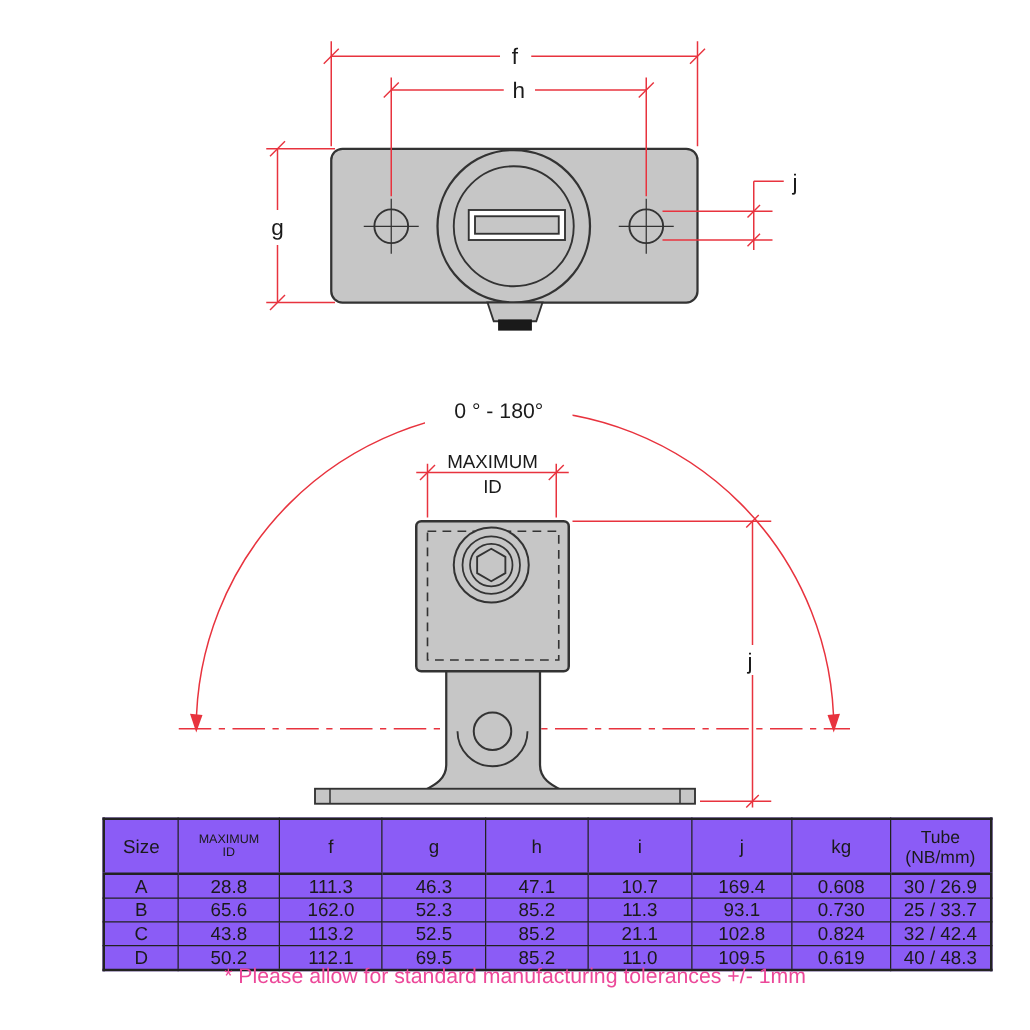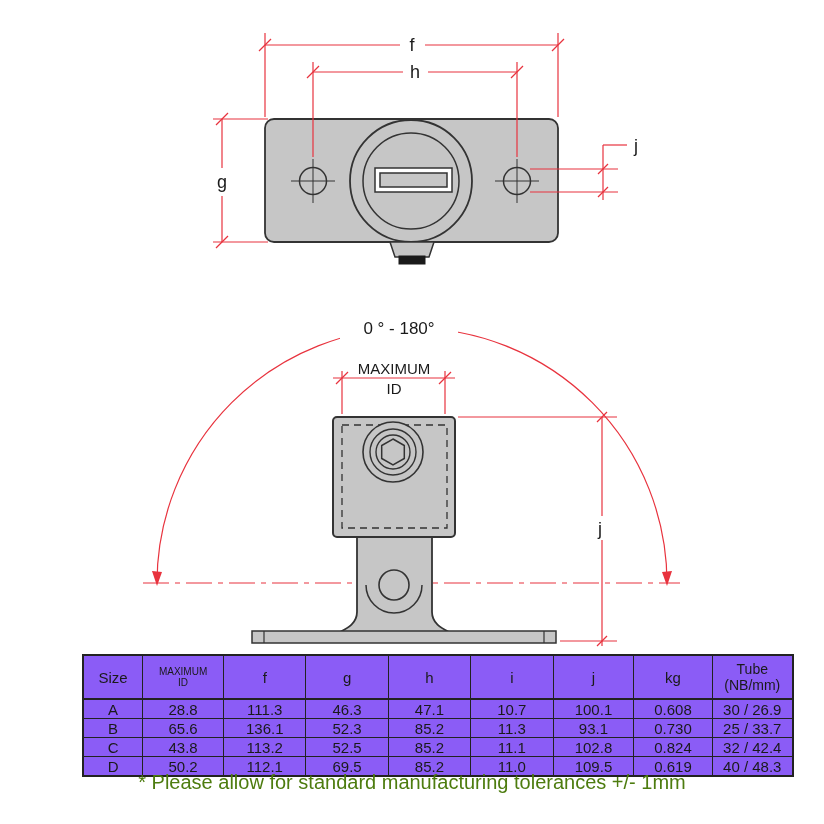--- a/index.html
+++ b/index.html
@@ -19,21 +19,21 @@
     border:1px solid #222222;text-align:center;vertical-align:middle;
     font-weight:normal;padding:0;font-size:15px;color:#1a1a1a;overflow:hidden;
   }
   table.spec{border:2px solid #222222;}
   table.spec tr.hdr th{height:42px;border-bottom:2px solid #222222;}
   table.spec tr.datarow td{height:18px;}
   .hdr-small{font-size:10px;line-height:11px;}
   .hdr-two{font-size:14px;line-height:16px;}
   #footnote{
     position:absolute;left:82px;top:771px;width:660px;text-align:center;
-    color:#4d7c0f;font-size:20px;
+    color:#ec4899;font-size:17px;
   }
 </style>
 </head>
 <body>
 
 <div id="stage">
 
   <svg id="drawings" width="824" height="650" viewBox="0 0 824 650">
 
     <g>
@@ -187,44 +187,44 @@
           </th>
         </tr>
 
         <tr class="datarow">
           <td>A</td>
           <td>28.8</td>
           <td>111.3</td>
           <td>46.3</td>
           <td>47.1</td>
           <td>10.7</td>
-          <td>100.1</td>
+          <td>169.4</td>
           <td>0.608</td>
           <td>30 / 26.9</td>
         </tr>
 
         <tr class="datarow">
           <td>B</td>
           <td>65.6</td>
-          <td>136.1</td>
+          <td>162.0</td>
           <td>52.3</td>
           <td>85.2</td>
           <td>11.3</td>
           <td>93.1</td>
           <td>0.730</td>
           <td>25 / 33.7</td>
         </tr>
 
         <tr class="datarow">
           <td>C</td>
           <td>43.8</td>
           <td>113.2</td>
           <td>52.5</td>
           <td>85.2</td>
-          <td>11.1</td>
+          <td>21.1</td>
           <td>102.8</td>
           <td>0.824</td>
           <td>32 / 42.4</td>
         </tr>
 
         <tr class="datarow">
           <td>D</td>
           <td>50.2</td>
           <td>112.1</td>
           <td>69.5</td>

